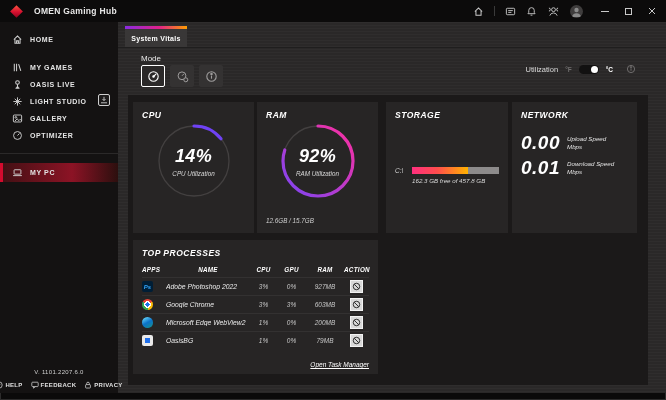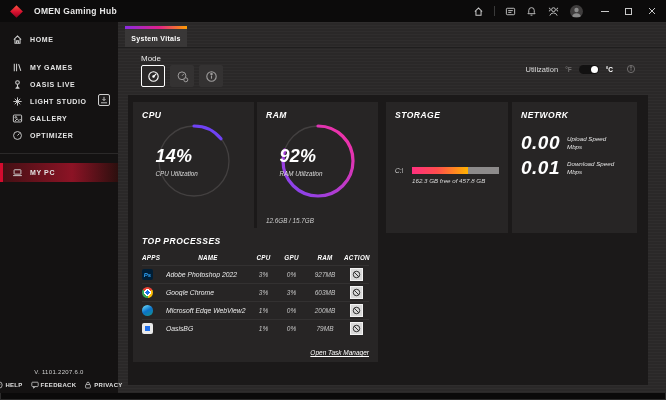--- a/index.html
+++ b/index.html
@@ -81,41 +81,41 @@
   .card { background:#272525; height:131px; position:relative; padding:8px 9px;}
   .card-title { font-size:8.5px; font-weight:bold; letter-spacing:.5px; color:#fff;}
   .card.cpu { width:121px; margin-right:3px;}
   .card.ram { width:121px; margin-right:8px;}
   .card.storage { width:122px; margin-right:4px;}
   .card.network { width:125px;}
 
   .gauge-wrap { position:absolute; left:50%; top:21px; transform:translateX(-50%);
     width:76px; height:76px;}
   .gauge-center { position:absolute; inset:0; display:flex; flex-direction:column;
-    align-items:flex-start; justify-content:center; text-align:center;}
+    align-items:center; justify-content:center; text-align:center;}
   .gauge-value { font-size:18px; font-weight:bold; color:#fff; letter-spacing:.3px;}
   .gauge-label { font-size:6.3px; color:#d9d9d9; margin-top:3px;}
   .cpu-temp-block { position:absolute; left:9px; bottom:7px;}
   .cpu-temp-value { font-size:12px; font-weight:bold; color:#2fd573; letter-spacing:.3px;}
   .cpu-temp-label { font-size:6.3px; color:#c4c4c4; margin-top:2px;}
   .ram-usage { position:absolute; left:9px; bottom:9px; font-size:6.3px; color:#cfcfcf;}
 
   .storage-body { margin-top:47px;}
   .storage-row { display:flex; align-items:center; gap:5px;}
   .drive-label { font-size:6.5px; color:#d9d9d9; width:12px;}
   .stor-bar { flex:1; height:7px; background:#8d8b8b; position:relative; overflow:hidden;}
   .stor-fill { height:100%; background:linear-gradient(90deg,#ff2f7e,#ff4d4d 45%,#ffb300);}
   .stor-detail { font-size:6.2px; color:#d9d9d9; margin-top:3px; margin-left:17px; white-space:nowrap;}
 
   .net-row { display:flex; align-items:center; gap:7px; margin-top:12px;}
   .net-row + .net-row { margin-top:3px;}
   .net-value { font-size:19px; font-weight:bold; color:#fff; letter-spacing:.5px;}
   .net-labels { font-size:6.2px; color:#e0e0e0; line-height:1.35;}
 
-  .proc-card { position:absolute; left:5px; top:133px; width:245px; height:134px;
+  .proc-card { position:absolute; left:5px; top:145px; width:245px; height:134px;
     background:#272525; padding:8px 9px;}
   .proc-grid { display:grid; grid-template-columns:24px 84px 27px 29px 38px 1fr;
     align-items:center;}
   .proc-head { height:15px; margin-top:4px;}
   .proc-head div { font-size:6.3px; font-weight:bold; color:#fff; letter-spacing:.3px; text-align:center;}
   .proc-head div:first-child { text-align:left;}
   .proc-row { height:18px; border-top:1px solid rgba(255,255,255,.06);}
   .proc-name { font-size:6.8px; color:#ececec; text-align:left; white-space:nowrap; overflow:hidden;}
   .proc-val { font-size:6.5px; color:#c6c6c6; text-align:center;}
   .proc-action { display:flex; justify-content:center;}

